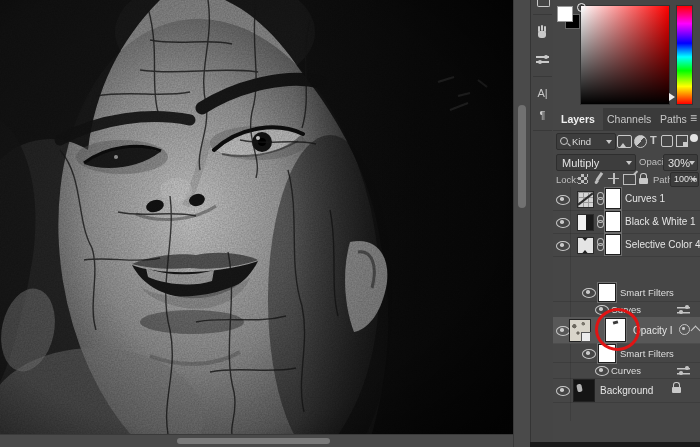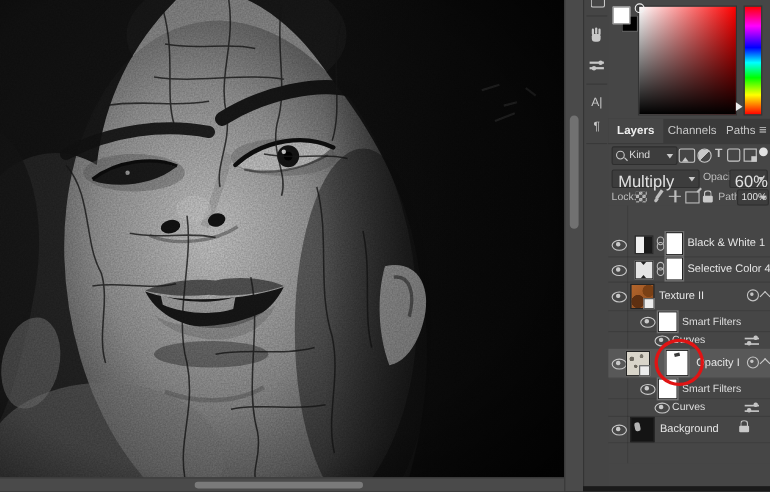--- a/index.html
+++ b/index.html
@@ -59,21 +59,21 @@
   .fhalf{width:11px;height:11px;border:1.3px solid #c9c9c9;border-radius:50%;background:linear-gradient(135deg,#c9c9c9 50%,transparent 50%);}
   .ftyp{font-size:11px;font-weight:bold;color:#c9c9c9;line-height:13px;}
   .fshape{width:10px;height:10px;border:1.3px solid #c9c9c9;border-radius:2px;}
   .fsmart{width:10px;height:10px;border:1.3px solid #c9c9c9;}
   .fsmart::after{content:"";position:absolute;right:-1px;bottom:-1px;width:5px;height:5px;background:#c9c9c9;}
   .ftog{width:8px;height:8px;border-radius:50%;background:#e2e2e2;}
 
   .brow{left:0;top:152px;width:147px;height:19px;}
   .selbox{background:#3d3d3d;border:1px solid #2e2e2e;border-radius:2px;height:15px;}
   .lbl{color:#bfbfbf;font-size:9.5px;}
-  .val{color:#e2e2e2;font-size:15px;}
+  .val{color:#e2e2e2;font-size:11px;}
 
   .lrow{left:0;top:171px;width:147px;height:16px;}
   .chk{width:10px;height:10px;background-image:linear-gradient(45deg,#bdbdbd 25%,transparent 25%,transparent 75%,#bdbdbd 75%),linear-gradient(45deg,#bdbdbd 25%,transparent 25%,transparent 75%,#bdbdbd 75%);background-size:6px 6px;background-position:0 0,3px 3px;}
   .brsh{width:12px;height:12px;}
   .brsh::before{content:"";position:absolute;left:5px;top:-1px;width:2.5px;height:9px;background:#bdbdbd;transform:rotate(35deg);}
   .brsh::after{content:"";position:absolute;left:2px;top:7px;width:3px;height:4px;background:#bdbdbd;transform:rotate(35deg);border-radius:0 0 2px 2px;}
   .mv::before{content:"";position:absolute;left:5px;top:0;width:1.6px;height:11px;background:#bdbdbd;}
   .mv::after{content:"";position:absolute;left:0;top:4.7px;width:11px;height:1.6px;background:#bdbdbd;}
   .mv{width:11px;height:11px;}
   .ab{width:11px;height:9px;border:1.4px solid #bdbdbd;}
@@ -287,21 +287,21 @@
       <span class="abs ftog" style="left:137px;top:4px"></span>
     </div>
 
     <div class="abs brow">
       <div class="abs selbox" style="left:3px;top:2px;width:78px">
         <span class="abs val" style="left:5px;top:2px">Multiply</span>
         <span class="abs tri" style="right:3px;top:6px"></span>
       </div>
       <span class="abs lbl" style="left:86px;top:4px">Opacity:</span>
       <div class="abs selbox" style="left:110px;top:2px;width:33px">
-        <span class="abs val" style="left:4px;top:2px">60%</span>
+        <span class="abs val" style="left:4px;top:2px">30%</span>
         <span class="abs tri" style="right:2px;top:6px"></span>
       </div>
     </div>
 
     <div class="abs lrow">
       <span class="abs lbl" style="left:3px;top:3px">Lock:</span>
       <span class="abs chk" style="left:25px;top:3px"></span>
       <span class="abs brsh" style="left:40px;top:2px"></span>
       <span class="abs mv" style="left:55px;top:2px"></span>
       <span class="abs ab" style="left:70px;top:3px"></span>
@@ -309,44 +309,44 @@
       <span class="abs lbl" style="left:100px;top:3px">Paths:</span>
       <div class="abs selbox" style="left:117px;top:1px;width:27px;height:13px">
         <span class="abs val" style="left:3px;top:1px;font-size:9px">100%</span>
         <span class="abs tri" style="right:1px;top:5px"></span>
       </div>
     </div>
 
     <div class="abs list">
       <div class="abs eyecol"></div>
 
+      <div class="abs row" style="top:0;height:23px">
+        <span class="abs eye" style="left:3px;top:7px"></span>
+        <span class="abs adjicon curvesic" style="left:24px;top:4px"></span>
+        <span class="abs link8" style="left:43px;top:5px"></span>
+        <span class="abs mask" style="left:52px;top:1px;width:14px;height:19px"></span>
+        <span class="abs lname" style="left:72px;top:6px">Curves 1</span>
+      </div>
 
       <div class="abs row" style="top:23px;height:23px">
         <span class="abs eye" style="left:3px;top:7px"></span>
         <span class="abs adjicon bwic" style="left:24px;top:4px"></span>
         <span class="abs link8" style="left:43px;top:5px"></span>
         <span class="abs mask" style="left:52px;top:1px;width:14px;height:19px"></span>
         <span class="abs lname" style="left:72px;top:6px">Black &amp; White 1</span>
       </div>
 
       <div class="abs row" style="top:46px;height:23px">
         <span class="abs eye" style="left:3px;top:7px"></span>
         <span class="abs adjicon selcic" style="left:24px;top:4px"></span>
         <span class="abs link8" style="left:43px;top:5px"></span>
         <span class="abs mask" style="left:52px;top:1px;width:14px;height:19px"></span>
         <span class="abs lname" style="left:72px;top:6px">Selective Color 4</span>
       </div>
 
-      <div class="abs row" style="top:69px;height:26px">
-        <span class="abs eye" style="left:3px;top:8px"></span>
-        <span class="abs thumb tex2 badge" style="left:20px;top:2px;width:20px;height:21px"></span>
-        <span class="abs lname" style="left:46px;top:8px">Texture II</span>
-        <span class="abs sficon" style="left:126px;top:7px"></span>
-        <span class="abs chev" style="left:139px;top:10px"></span>
-      </div>
 
       <div class="abs row" style="top:95px;height:19px">
         <span class="abs eye" style="left:29px;top:5px"></span>
         <span class="abs mask" style="left:45px;top:1px;width:16px;height:17px"></span>
         <span class="abs cname" style="left:67px;top:5px">Smart Filters</span>
       </div>
 
       <div class="abs row" style="top:114px;height:16px">
         <span class="abs eye" style="left:42px;top:3px"></span>
         <span class="abs cname" style="left:58px;top:3px">Curves</span>

